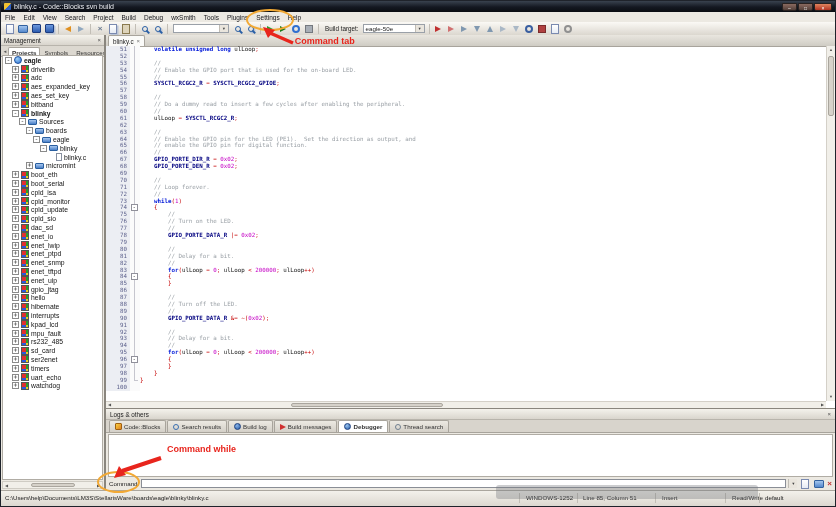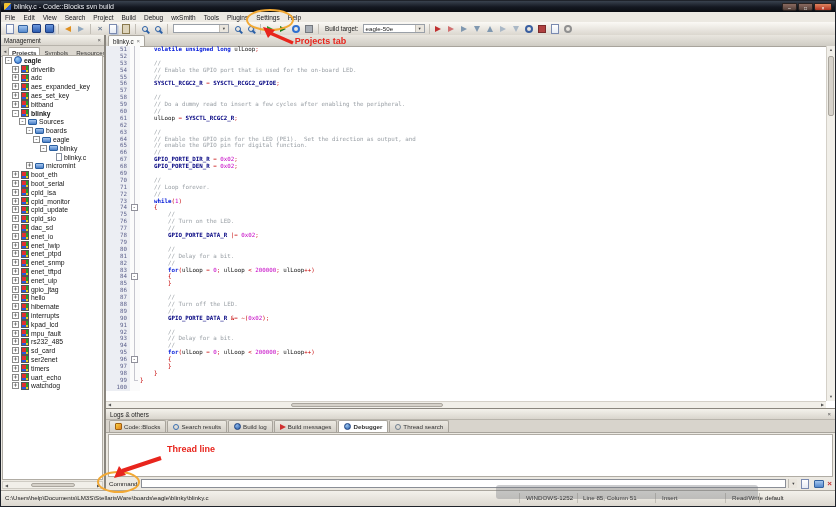--- a/index.html
+++ b/index.html
@@ -635,22 +635,22 @@
     <span class="ssep" style="left:758px"></span>
     <span class="sfield" style="left:764px">default</span>
     <span class="status-overlay"></span>
   </div>
 
   <div class="ann-ellipse" id="settings-ellipse" style="border-color: rgb(242, 169, 53); left: 245.219px; top: 8px; width: 43.5px; height: 18px;"></div>
   <svg class="ann-arrow" id="settings-arrow" width="34" height="18" style="left: 261.669px; top: 26px;">
     <polygon class="afill" points="0,0 12,3 5,11" fill="#e8251d"></polygon>
     <line class="astroke" x1="7" y1="6" x2="30" y2="16" stroke-width="3.5" stroke="#e8251d"></line>
   </svg>
-  <div class="ann-label" id="settings-label" style="color: rgb(232, 37, 29); left: 293.669px; top: 35px;">Projects tab</div>
+  <div class="ann-label" id="settings-label" style="color: rgb(232, 37, 29); left: 293.669px; top: 35px;">Command tab</div>
 
   <div class="ann-ellipse" id="command-ellipse" style="left: 96px; top: 470px; width: 39px; height: 18px; border-color: rgb(242, 169, 53);"></div>
   <svg class="ann-arrow" id="command-arrow" style="left:112px;top:453px" width="52" height="26">
     <polygon class="afill" points="1,24 13,21 6,12" fill="#e8251d"></polygon>
     <line class="astroke" x1="9" y1="17" x2="48" y2="4" stroke-width="4" stroke="#e8251d"></line>
   </svg>
-  <div class="ann-label" id="command-label-ann" style="left: 166px; top: 443px; color: rgb(232, 37, 29);">Thread line</div>
+  <div class="ann-label" id="command-label-ann" style="left: 166px; top: 443px; color: rgb(232, 37, 29);">Command while</div>
 
 </div>
 
 </body></html>

